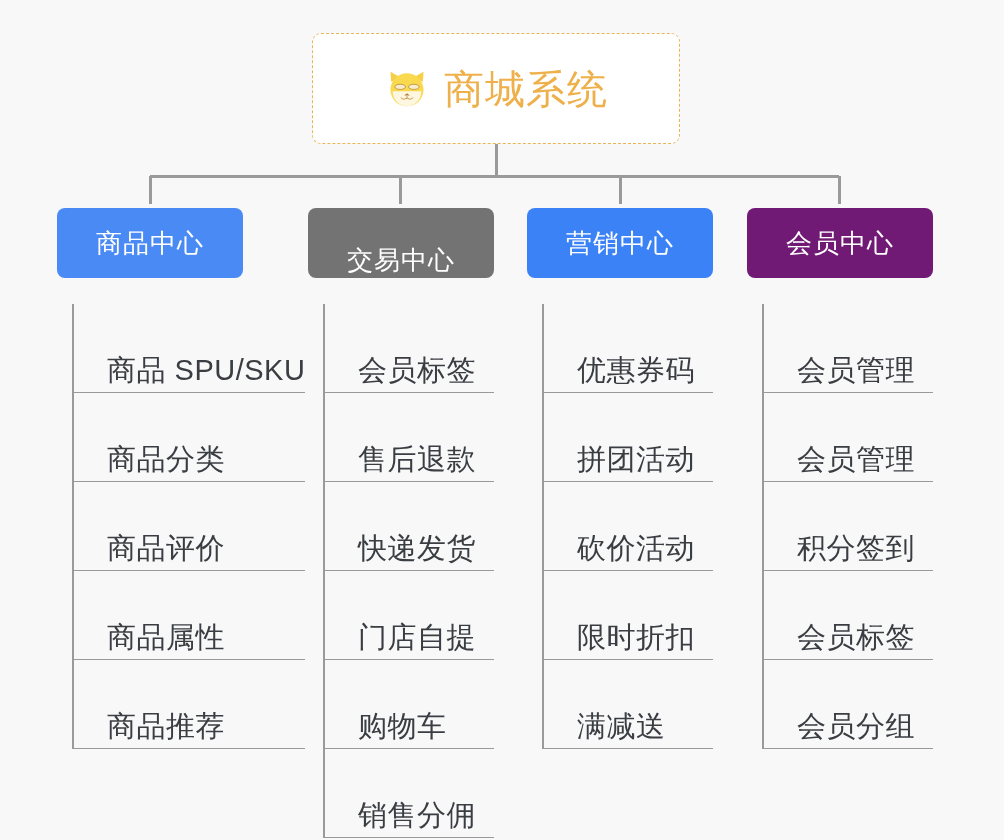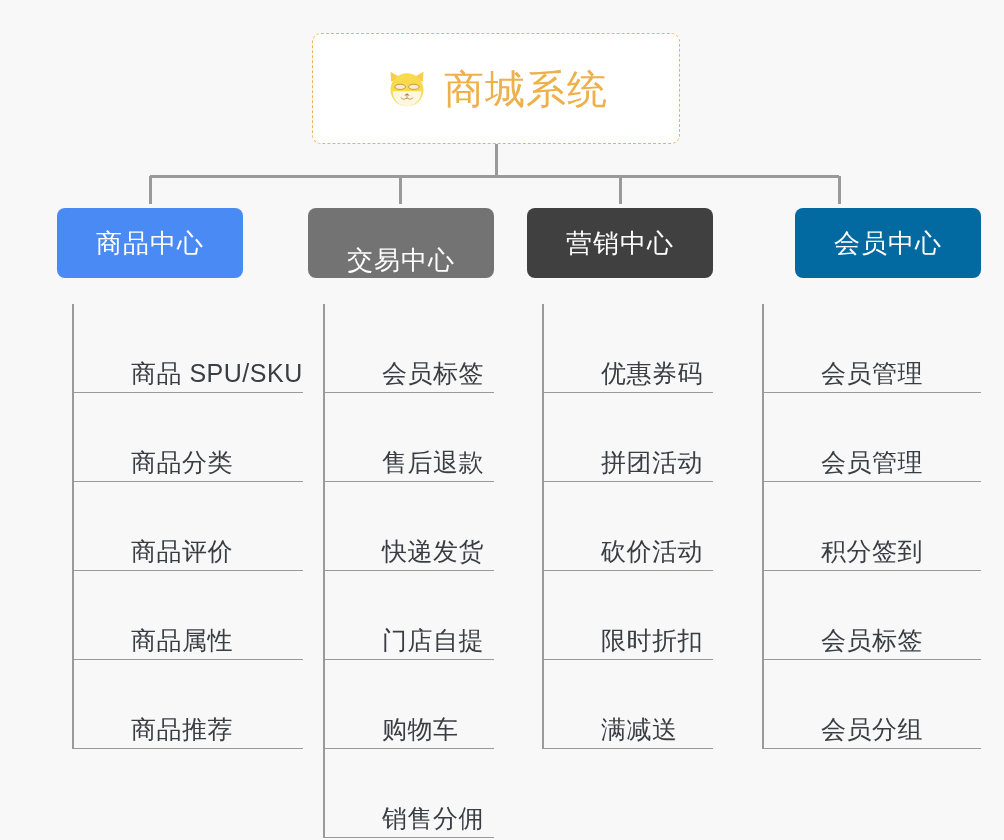--- a/index.html
+++ b/index.html
@@ -92,25 +92,24 @@
     height: 89px;
     box-sizing: border-box;
     display: flex;
     align-items: flex-end;
     padding-left: 33px;
     padding-bottom: 5px;
     border-bottom: 1.6px solid #9a9a9a;
     white-space: nowrap;
   }
   .leaf-label {
-    font-size: 25px;
+    font-size: 29px;
     color: #3a3d42;
     line-height: 1.1;
     letter-spacing: 0.5px;
-    margin-left: 24px;
   }
 </style>
 </head>
 <body>
 
 <div id="mindmap">
 
   <div class="root-node">
     <svg class="root-icon" viewBox="0 0 64 64">
 
@@ -193,21 +192,21 @@
       <div class="leaf-item">
           <span class="leaf-label">购物车</span>
         </div>
       <div class="leaf-item">
           <span class="leaf-label">销售分佣</span>
         </div>
     </div>
   </div>
 
   <div class="branch" style="left:527px;">
-    <div class="branch-header" style="background:#404040;text-align:center;">
+    <div class="branch-header" style="background:#3b82f6;text-align:center;">
       <span>营销中心</span>
     </div>
     <div class="leaf-list">
       <div class="leaf-item">
           <span class="leaf-label">优惠券码</span>
         </div>
       <div class="leaf-item">
           <span class="leaf-label">拼团活动</span>
         </div>
       <div class="leaf-item">
@@ -216,21 +215,21 @@
       <div class="leaf-item">
           <span class="leaf-label">限时折扣</span>
         </div>
       <div class="leaf-item">
           <span class="leaf-label">满减送</span>
         </div>
     </div>
   </div>
 
   <div class="branch" style="left:747px;">
-    <div class="branch-header" style="background:#0369a1;margin-left:48px;">
+    <div class="branch-header" style="background:#701a75;">
       <span>会员中心</span>
     </div>
     <div class="leaf-list">
       <div class="leaf-item">
           <span class="leaf-label">会员管理</span>
         </div>
       <div class="leaf-item">
           <span class="leaf-label">会员管理</span>
         </div>
       <div class="leaf-item">

